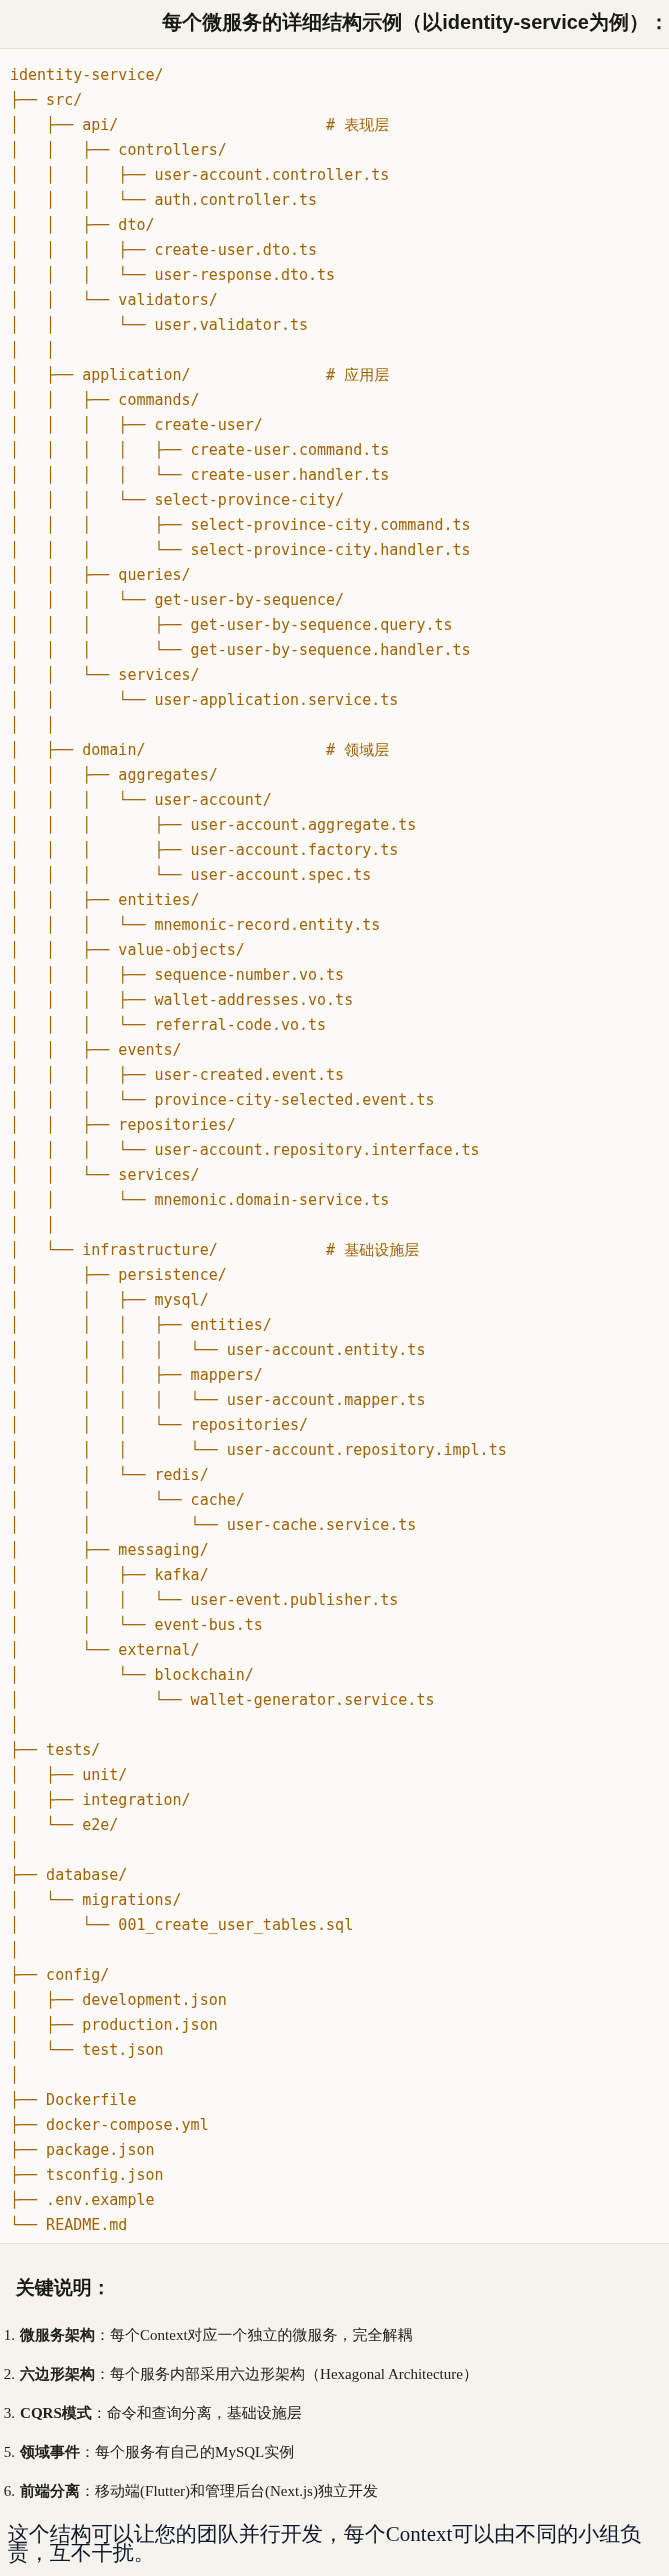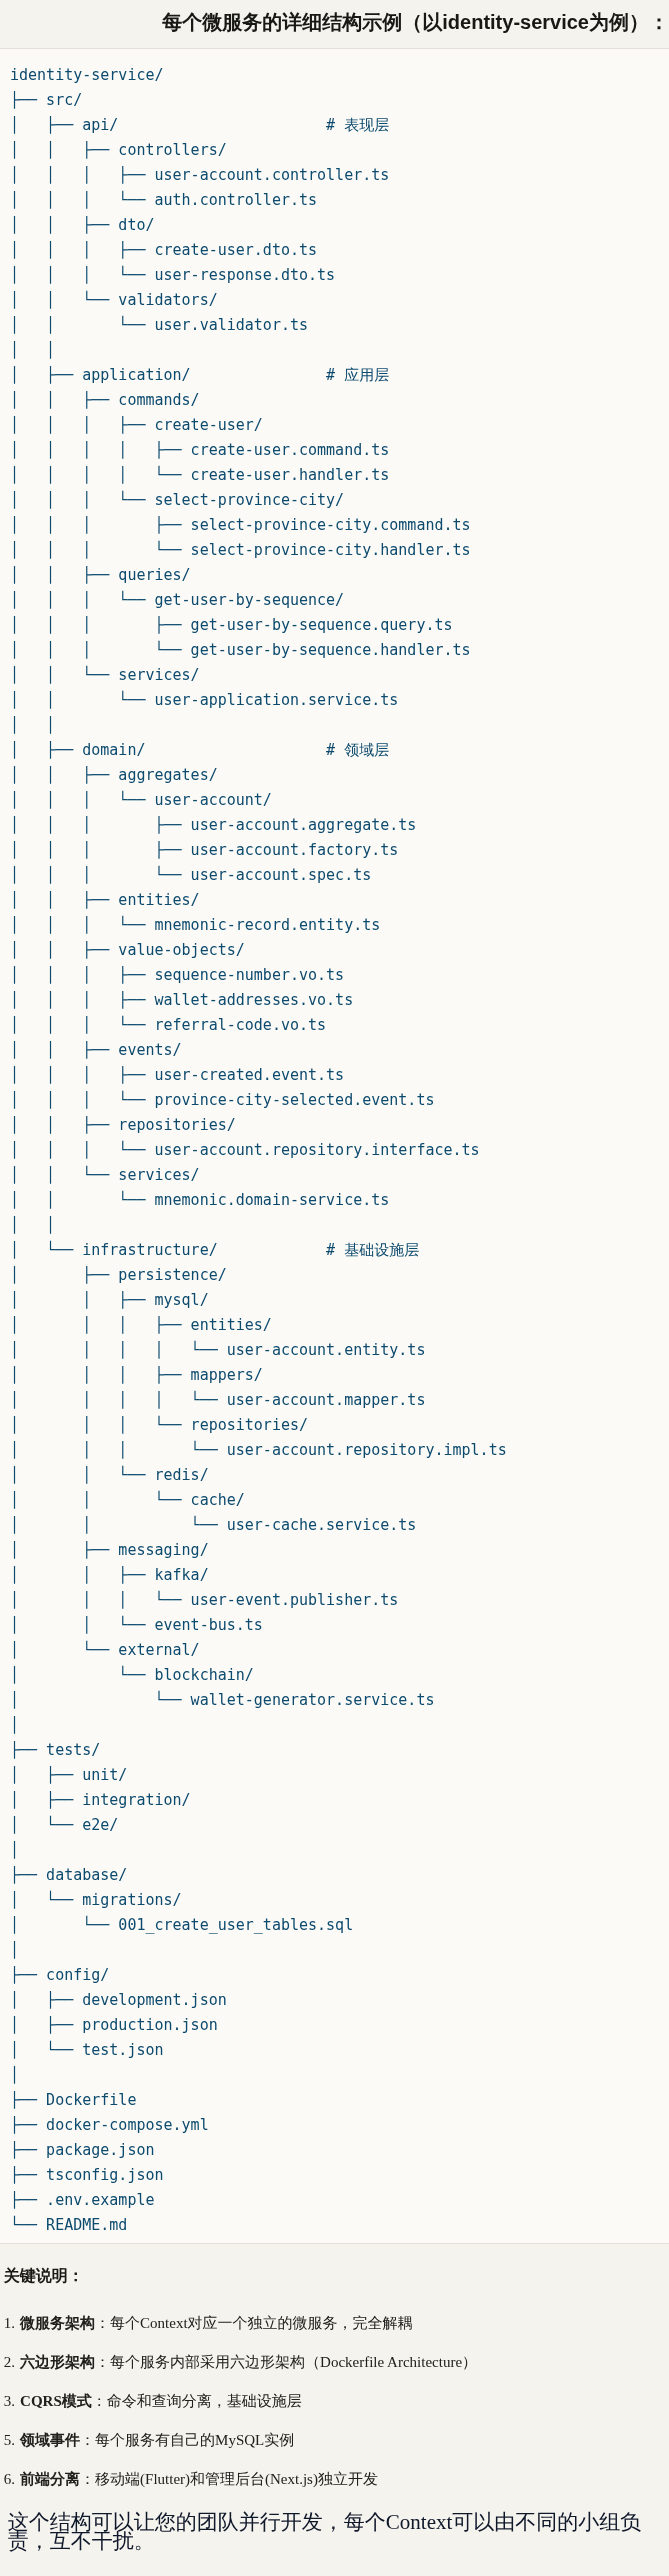--- a/index.html
+++ b/index.html
@@ -27,31 +27,31 @@
     border-top: 0.6px solid #e2e0d8;
     border-bottom: 0.6px solid #e2e0d8;
     width: 669px;
   }
   .tree {
     margin: 0;
     padding: 13.8px 3.8px 5px 10px;
     font-family: "DejaVu Sans Mono", monospace;
     font-size: 15px;
     line-height: 25px;
-    color: #0c4a6e;
+    color: #a16207;
     white-space: pre;
     overflow: hidden;
   }
   .notes {
     padding: 22.5px 6.3px 0 3.8px;
   }
   .notes-heading {
-    margin: 0;
+    margin: 12px;
     font-family: "Liberation Sans", sans-serif;
-    font-size: 16px;
+    font-size: 19px;
     line-height: 20px;
     font-weight: 700;
     color: #181815;
   }
   .notes-list { margin-top: 27.5px; }
   .note-item {
     font-size: 15px;
     line-height: 19px;
     margin-bottom: 20px;
     color: #20201d;
@@ -160,21 +160,21 @@
 ├── tsconfig.json
 ├── .env.example
 └── README.md</pre>
   </div>
 
   <div class="notes">
     <h2 class="notes-heading">关键说明：</h2>
 
     <div class="notes-list">
       <div class="note-item"><span class="num">1.</span><span class="label">微服务架构</span><span class="rest">：每个Context对应一个独立的微服务，完全解耦</span></div>
-      <div class="note-item"><span class="num">2.</span><span class="label">六边形架构</span><span class="rest">：每个服务内部采用六边形架构（Dockerfile Architecture）</span></div>
+      <div class="note-item"><span class="num">2.</span><span class="label">六边形架构</span><span class="rest">：每个服务内部采用六边形架构（Hexagonal Architecture）</span></div>
       <div class="note-item"><span class="num">3.</span><span class="label">CQRS模式</span><span class="rest">：命令和查询分离，基础设施层</span></div>
       <div class="note-item"><span class="num">5.</span><span class="label">领域事件</span><span class="rest">：每个服务有自己的MySQL实例</span></div>
       <div class="note-item"><span class="num">6.</span><span class="label">前端分离</span><span class="rest">：移动端(Flutter)和管理后台(Next.js)独立开发</span></div>
     </div>
 
     <p class="closing">这个结构可以让您的团队并行开发，每个Context可以由不同的小组负责，互不干扰。</p>
   </div>
 
 </div>
 

